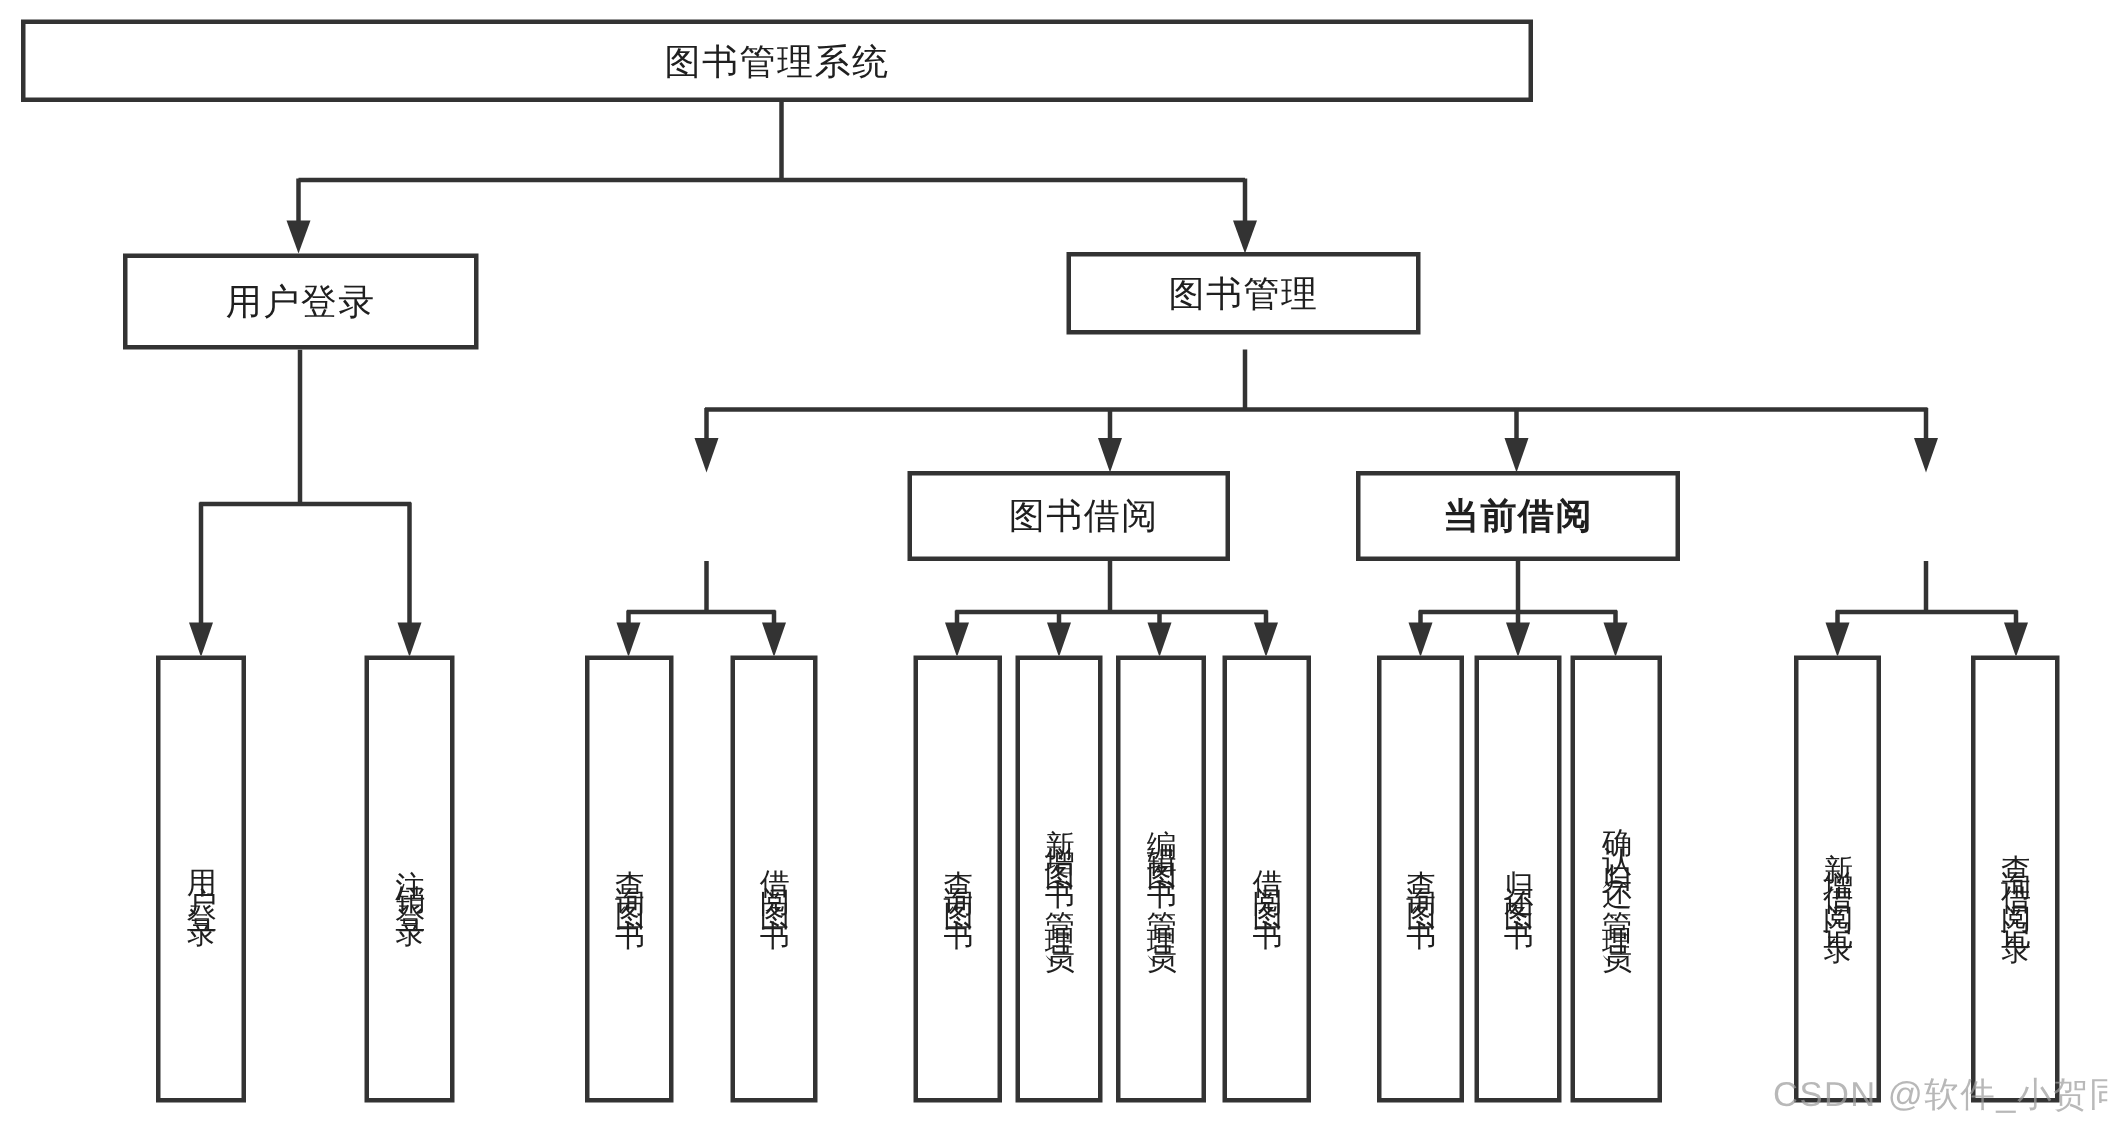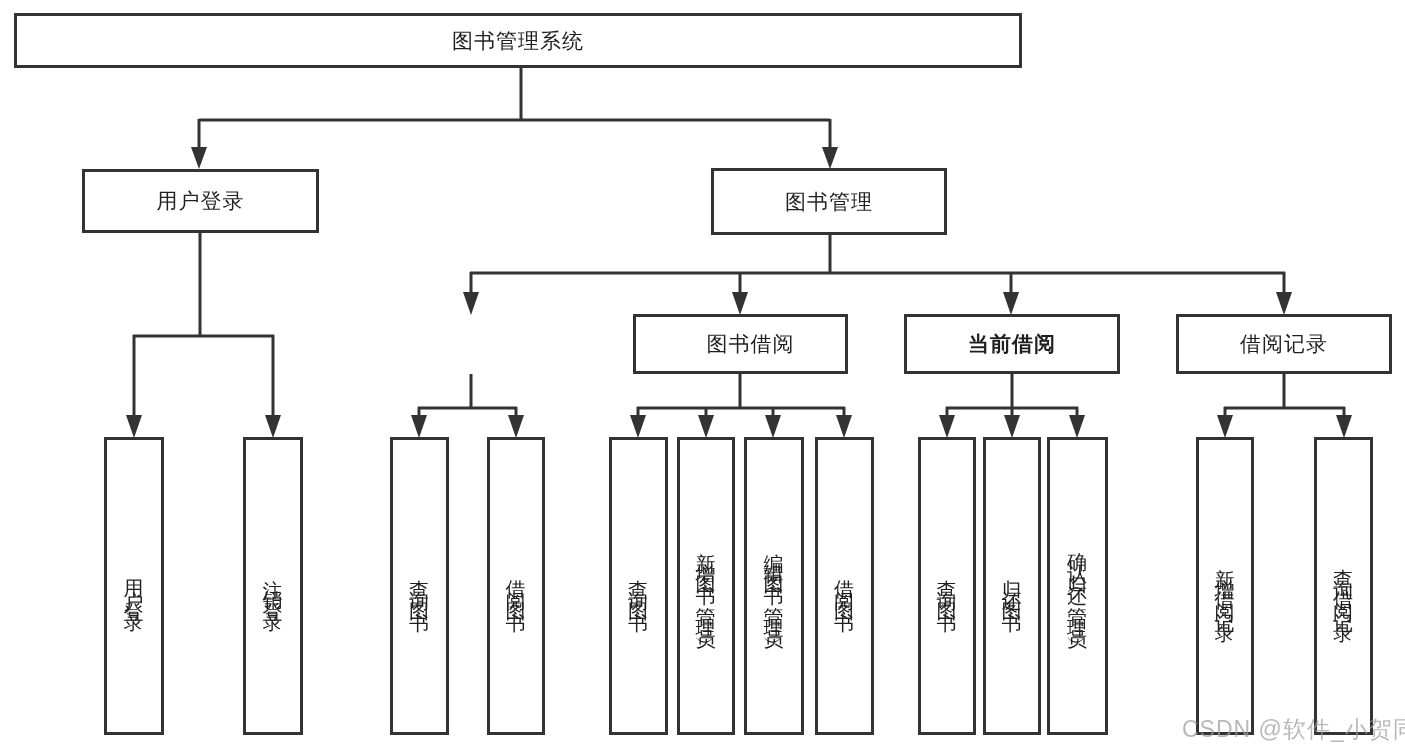--- a/index.html
+++ b/index.html
@@ -11,21 +11,21 @@
     overflow:hidden;
   }
   .connectors{position:absolute;left:0;top:0;width:1405px;height:747px;}
   .node{
     position:absolute;
     box-sizing:border-box;
     border:3px solid #333333;
     background:#ffffff;
     color:#1f1f1f;
     display:flex;align-items:center;justify-content:center;
-    font-size:21px;
+    font-size:24px;
     letter-spacing:1px;
     white-space:nowrap;
   }
   .leaf{
     writing-mode:vertical-rl;
     text-orientation:mixed;
     font-size:20px;
     letter-spacing:11px;
     white-space:normal;
     line-height:1;
@@ -106,25 +106,24 @@
       <line x1="1225" y1="407" x2="1225" y2="418"></line>
       <polygon points="1217,415 1233,415 1225,438" stroke="none"></polygon>
       <line x1="1344" y1="407" x2="1344" y2="418"></line>
       <polygon points="1336,415 1352,415 1344,438" stroke="none"></polygon>
     </g>
   </svg>
 
   <div class="node" style="left:14px;top:13px;width:1008px;height:55px;">图书管理系统</div>
 
   <div class="node" style="left:82px;top:169px;width:237px;height:64px;">用户登录</div>
-  <div class="node" style="left:711px;top:168px;width:236px;height:67px;">图书管理</div>
+  <div class="node" style="left:711px;top:168px;width:236px;height:55px;">图书管理</div>
 
-  <div class="node" style="left:633px;top:314px;width:215px;height:60px;padding-left:20px;">图书借阅</div>
+  <div class="node" style="left:605px;top:314px;width:215px;height:60px;padding-left:20px;">图书借阅</div>
   <div class="node" style="left:904px;top:314px;width:216px;height:60px;font-weight:bold;">当前借阅</div>
-  <div class="node" style="left:1176px;top:314px;width:216px;height:60px;">借阅记录</div>
 
   <div class="node leaf" style="left:104px;top:437px;width:60px;height:298px;">用户登录</div>
   <div class="node leaf" style="left:243px;top:437px;width:60px;height:298px;">注销登录</div>
 
   <div class="node leaf" style="left:390px;top:437px;width:59px;height:298px;">查询图书</div>
   <div class="node leaf" style="left:487px;top:437px;width:58px;height:298px;">借阅图书</div>
 
   <div class="node leaf" style="left:609px;top:437px;width:59px;height:298px;">查询图书</div>
   <div class="node leaf" style="left:677px;top:437px;width:58px;height:298px;">新增图书（管理员）</div>
   <div class="node leaf" style="left:744px;top:437px;width:60px;height:298px;">编辑图书（管理员）</div>

